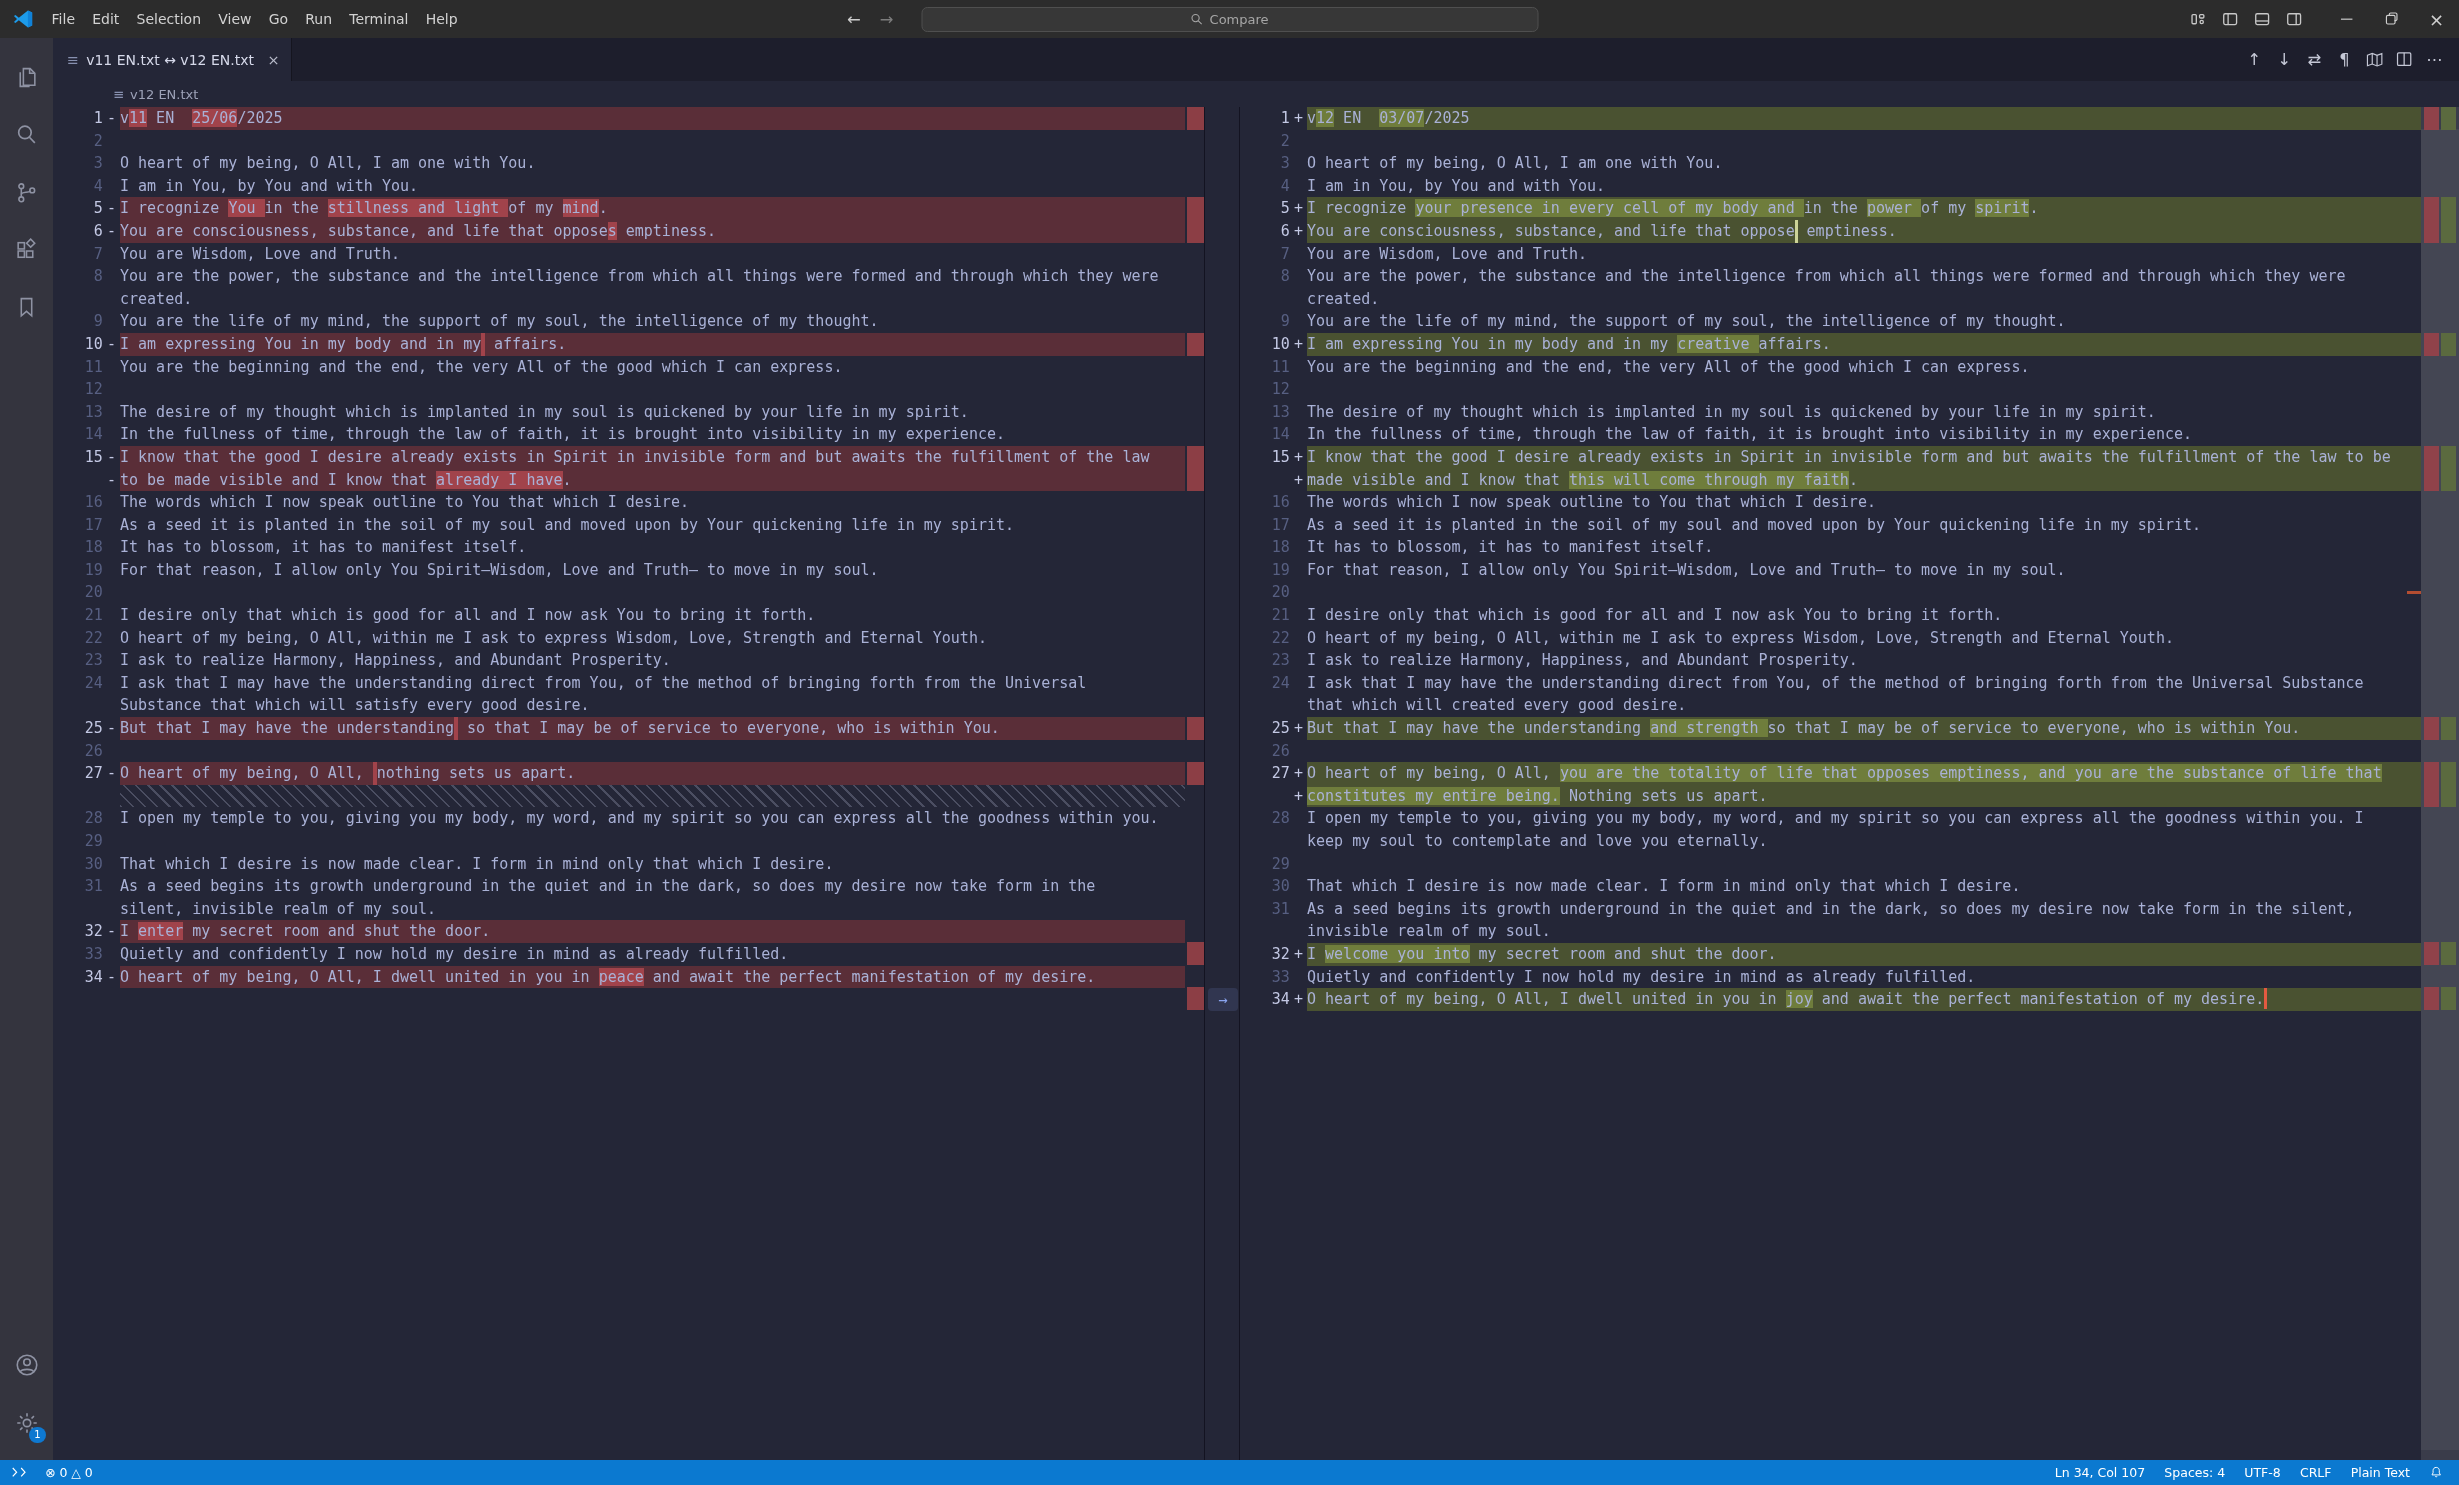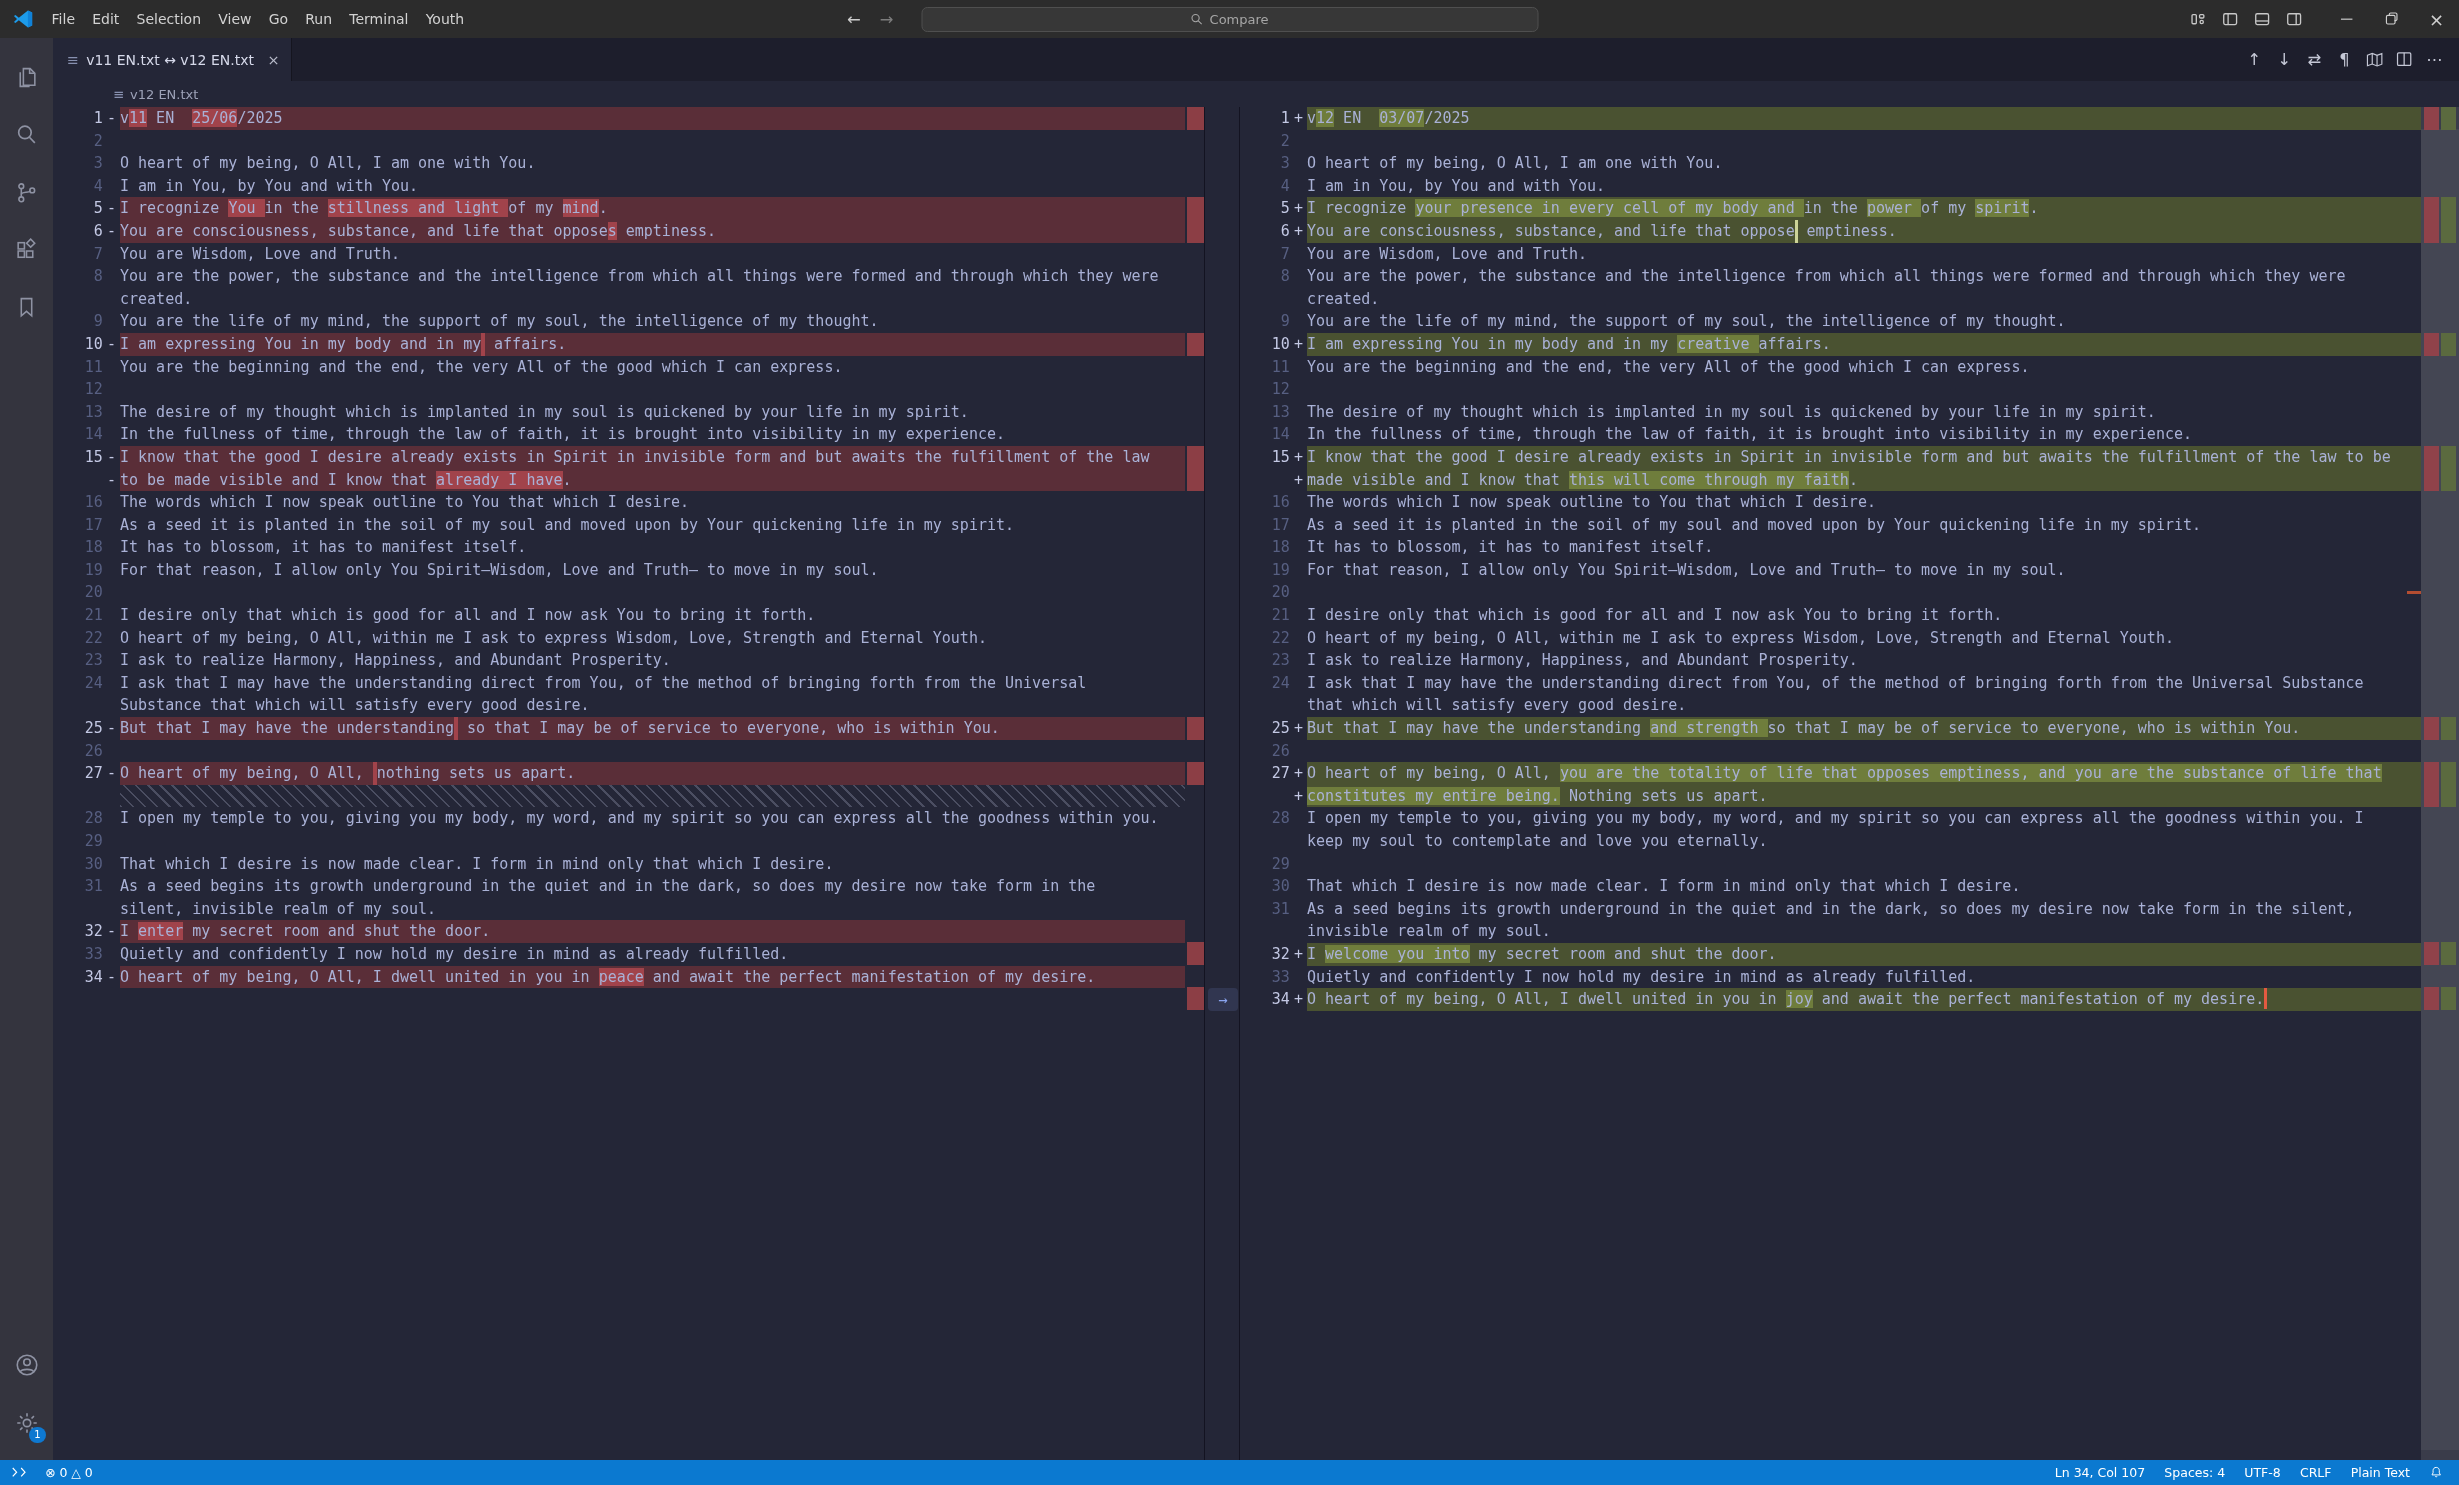--- a/index.html
+++ b/index.html
@@ -112,21 +112,21 @@
       </svg>
     </div>
     <div class="menubar" id="menubar">
         <span class="menu-item">File</span>
         <span class="menu-item">Edit</span>
         <span class="menu-item">Selection</span>
         <span class="menu-item">View</span>
         <span class="menu-item">Go</span>
         <span class="menu-item">Run</span>
         <span class="menu-item">Terminal</span>
-        <span class="menu-item">Youth</span>
+        <span class="menu-item">Help</span>
       </div>
     <div class="nav-arrows">
       <span class="nav-arrow">←</span>
       <span class="nav-arrow fwd">→</span>
     </div>
     <div class="command-center">
       <span>
         <svg width="12.5" height="12.5" viewBox="0 0 16 16">
             <circle cx="6.5" cy="6.5" r="4.6" fill="none" stroke="#a6a6a6" stroke-width="1.4"></circle>
             <line x1="10" y1="10" x2="14.3" y2="14.3" stroke="#a6a6a6" stroke-width="1.4"></line>
@@ -740,21 +740,21 @@
                   <span class="ln">24</span>
                   <span class="sg"></span>
                 </div>
                 <div class="ct"><span>I ask that I may have the understanding direct from You, of the method of bringing forth from the Universal Substance</span></div>
               </div>
               <div class="crow same">
                 <div class="gut">
                   <span class="ln"></span>
                   <span class="sg"></span>
                 </div>
-                <div class="ct"><span>that which will satisfy every good desire.</span></div>
+                <div class="ct"><span>that which will created every good desire.</span></div>
               </div>
               <div class="crow added">
                 <div class="gut">
                   <span class="ln">25</span>
                   <span class="sg">+</span>
                 </div>
                 <div class="ct"><span>But that I may have the understanding </span><span class="hl">and strength </span><span>so that I may be of service to everyone, who is within You.</span></div>
               </div>
               <div class="crow same">
                 <div class="gut">

